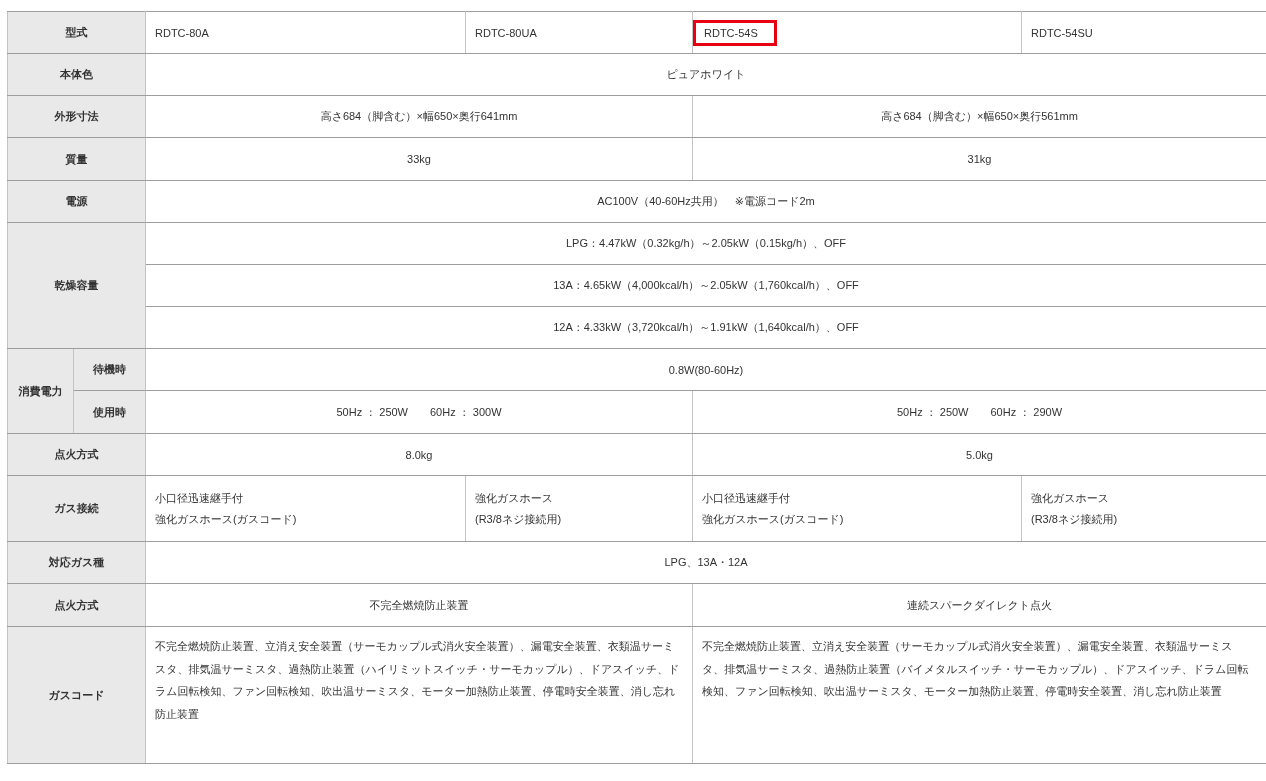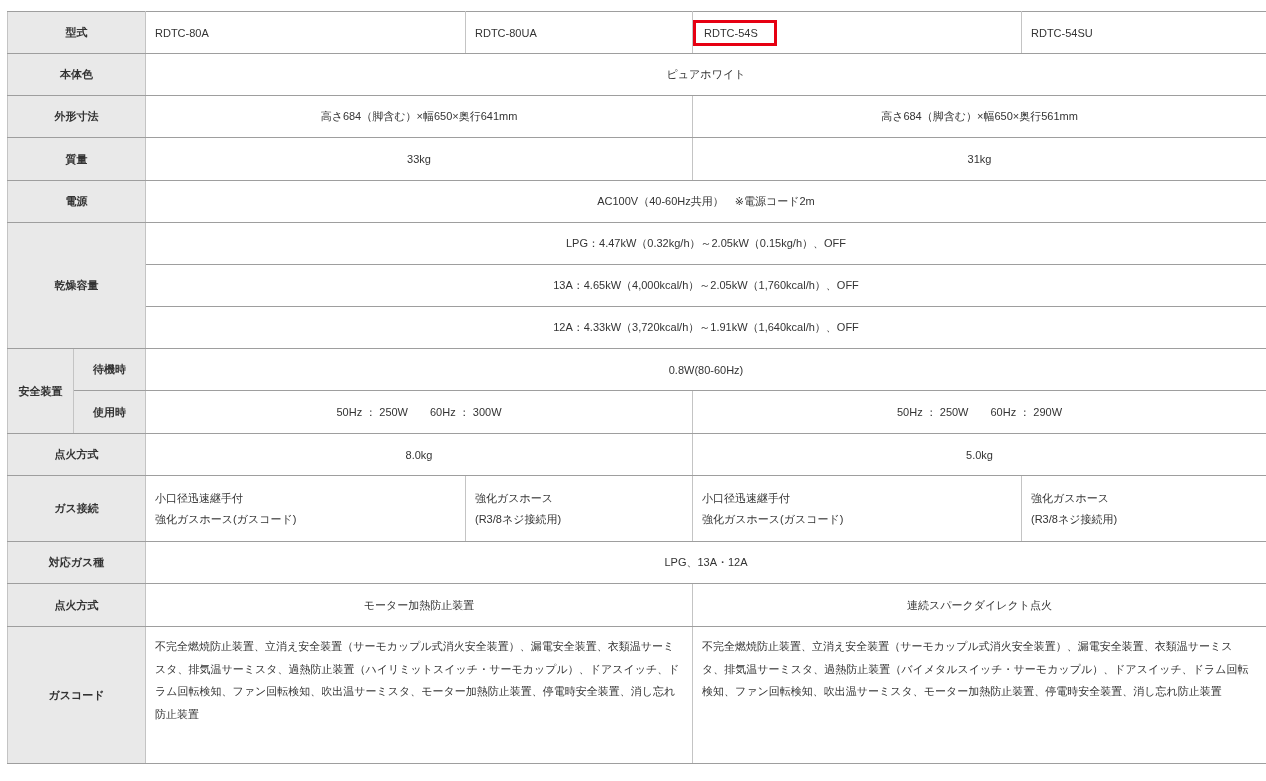--- a/index.html
+++ b/index.html
@@ -112,21 +112,21 @@
     <td colspan="4">LPG：4.47kW（0.32kg/h）～2.05kW（0.15kg/h）、OFF</td>
   </tr>
   <tr class="h42">
     <td colspan="4">13A：4.65kW（4,000kcal/h）～2.05kW（1,760kcal/h）、OFF</td>
   </tr>
   <tr class="h42">
     <td colspan="4">12A：4.33kW（3,720kcal/h）～1.91kW（1,640kcal/h）、OFF</td>
   </tr>
 
   <tr class="h42">
-    <th rowspan="2">安全装置</th>
+    <th rowspan="2">消費電力</th>
     <th>待機時</th>
     <td colspan="4">0.8W(80-60Hz)</td>
   </tr>
 
   <tr class="h43">
     <th>使用時</th>
     <td colspan="2">50Hz ： 250W　　60Hz ： 300W</td>
     <td colspan="2">50Hz ： 250W　　60Hz ： 290W</td>
   </tr>
 
@@ -156,21 +156,21 @@
     </td>
   </tr>
 
   <tr class="h42">
     <th colspan="2">対応ガス種</th>
     <td colspan="4">LPG、13A・12A</td>
   </tr>
 
   <tr class="h43">
     <th colspan="2">点火方式</th>
-    <td colspan="2">モーター加熱防止装置</td>
+    <td colspan="2">不完全燃焼防止装置</td>
     <td colspan="2">連続スパークダイレクト点火</td>
   </tr>
 
   <tr class="h137">
     <th colspan="2">ガスコード</th>
     <td colspan="2" class="cell-safety">不完全燃焼防止装置、立消え安全装置（サーモカップル式消火安全装置）、漏電安全装置、衣類温サーミスタ、排気温サーミスタ、過熱防止装置（ハイリミットスイッチ・サーモカップル）、ドアスイッチ、ドラム回転検知、ファン回転検知、吹出温サーミスタ、モーター加熱防止装置、停電時安全装置、消し忘れ防止装置</td>
     <td colspan="2" class="cell-safety">不完全燃焼防止装置、立消え安全装置（サーモカップル式消火安全装置）、漏電安全装置、衣類温サーミスタ、排気温サーミスタ、過熱防止装置（バイメタルスイッチ・サーモカップル）、ドアスイッチ、ドラム回転検知、ファン回転検知、吹出温サーミスタ、モーター加熱防止装置、停電時安全装置、消し忘れ防止装置</td>
   </tr>
 </tbody>
   </table>

